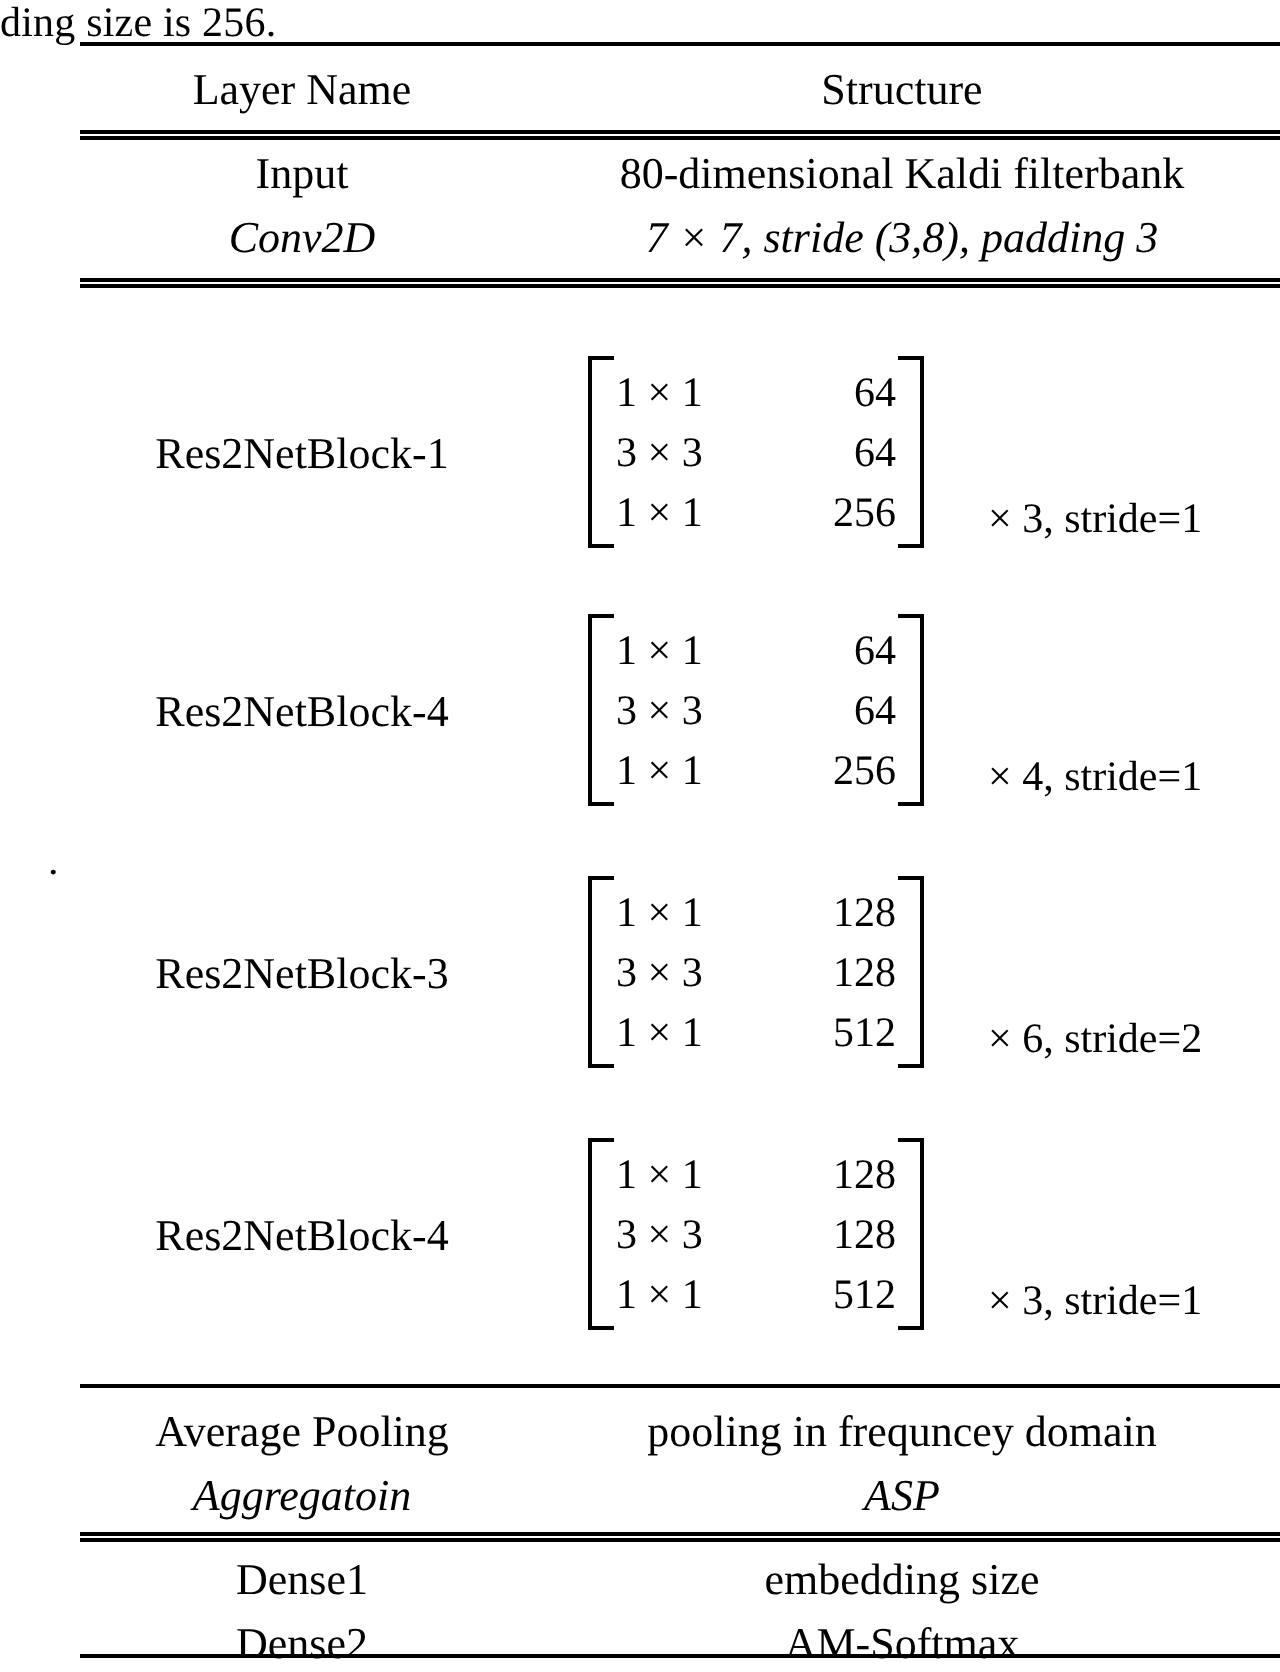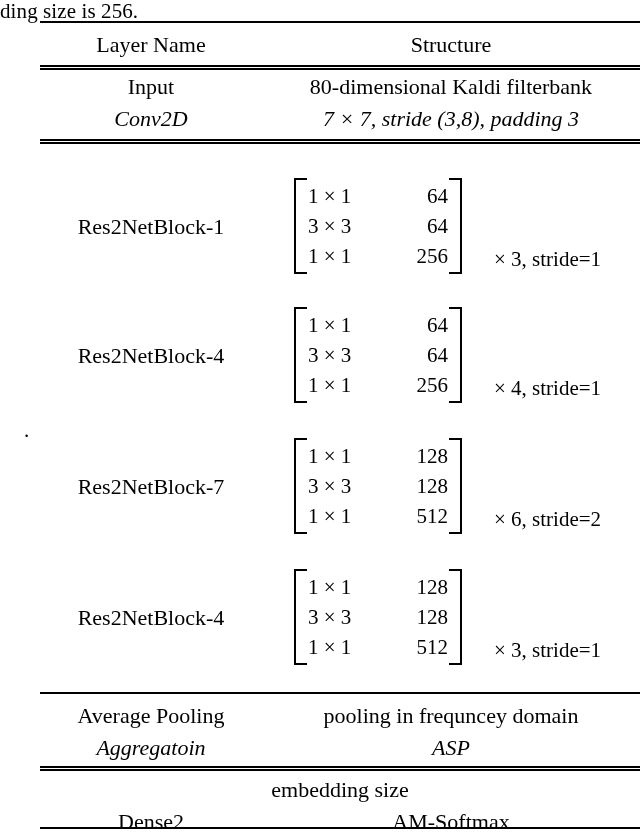--- a/index.html
+++ b/index.html
@@ -219,21 +219,21 @@
         <span class="mrow">
           <span class="mkern">1 × 1</span>
           <span class="mch">256</span>
         </span>
       </span>
       <span class="repeat">× 4, stride=1</span>
     </div>
   </div>
 
   <div class="blockrow" style="top:427px; height:118px;">
-    <div class="col-name">Res2NetBlock-7</div>
+    <div class="col-name">Res2NetBlock-3</div>
     <div class="struct-math">
       <span class="matrix">
         <span class="brk left"></span>
         <span class="brk right"></span>
         <span class="mrow">
           <span class="mkern">1 × 1</span>
           <span class="mch">128</span>
         </span>
         <span class="mrow">
           <span class="mkern">3 × 3</span>
@@ -275,20 +275,21 @@
     <div class="col-name">Average Pooling</div>
     <div class="col-struct">pooling in frequncey domain</div>
   </div>
 
   <div class="row" style="top:731px; height:33px;font-style:italic;">
     <div class="col-name">Aggregatoin</div>
     <div class="col-struct">ASP</div>
   </div>
 
   <div class="row" style="top:773px; height:33px;">
+    <div class="col-name">Dense1</div>
     <div class="col-struct">embedding size</div>
   </div>
 
   <div class="row" style="top:805px; height:33px;">
     <div class="col-name">Dense2</div>
     <div class="col-struct">AM-Softmax</div>
   </div>
 
 </div>
 

